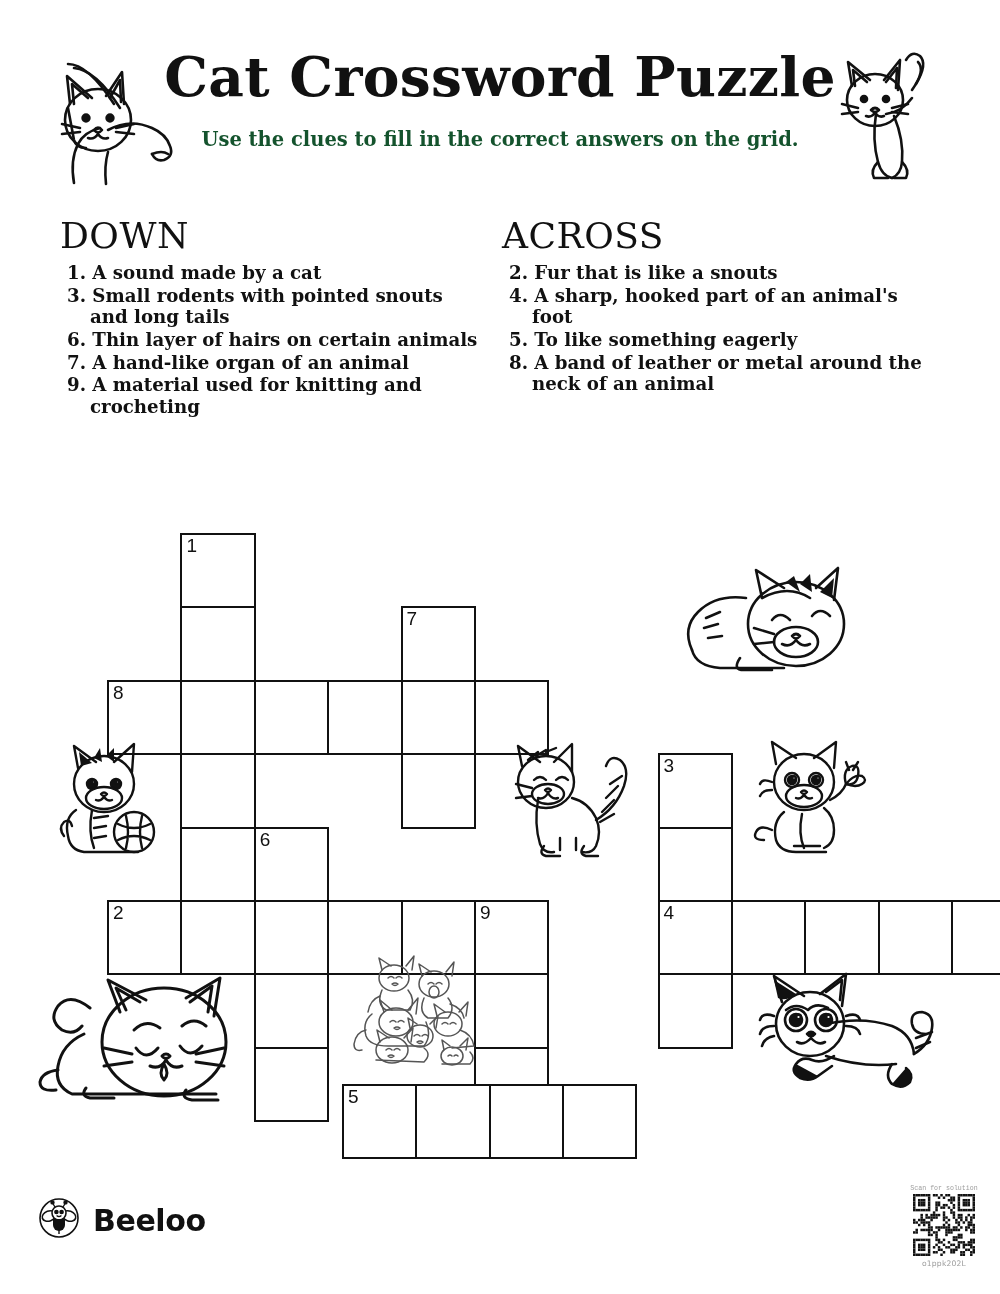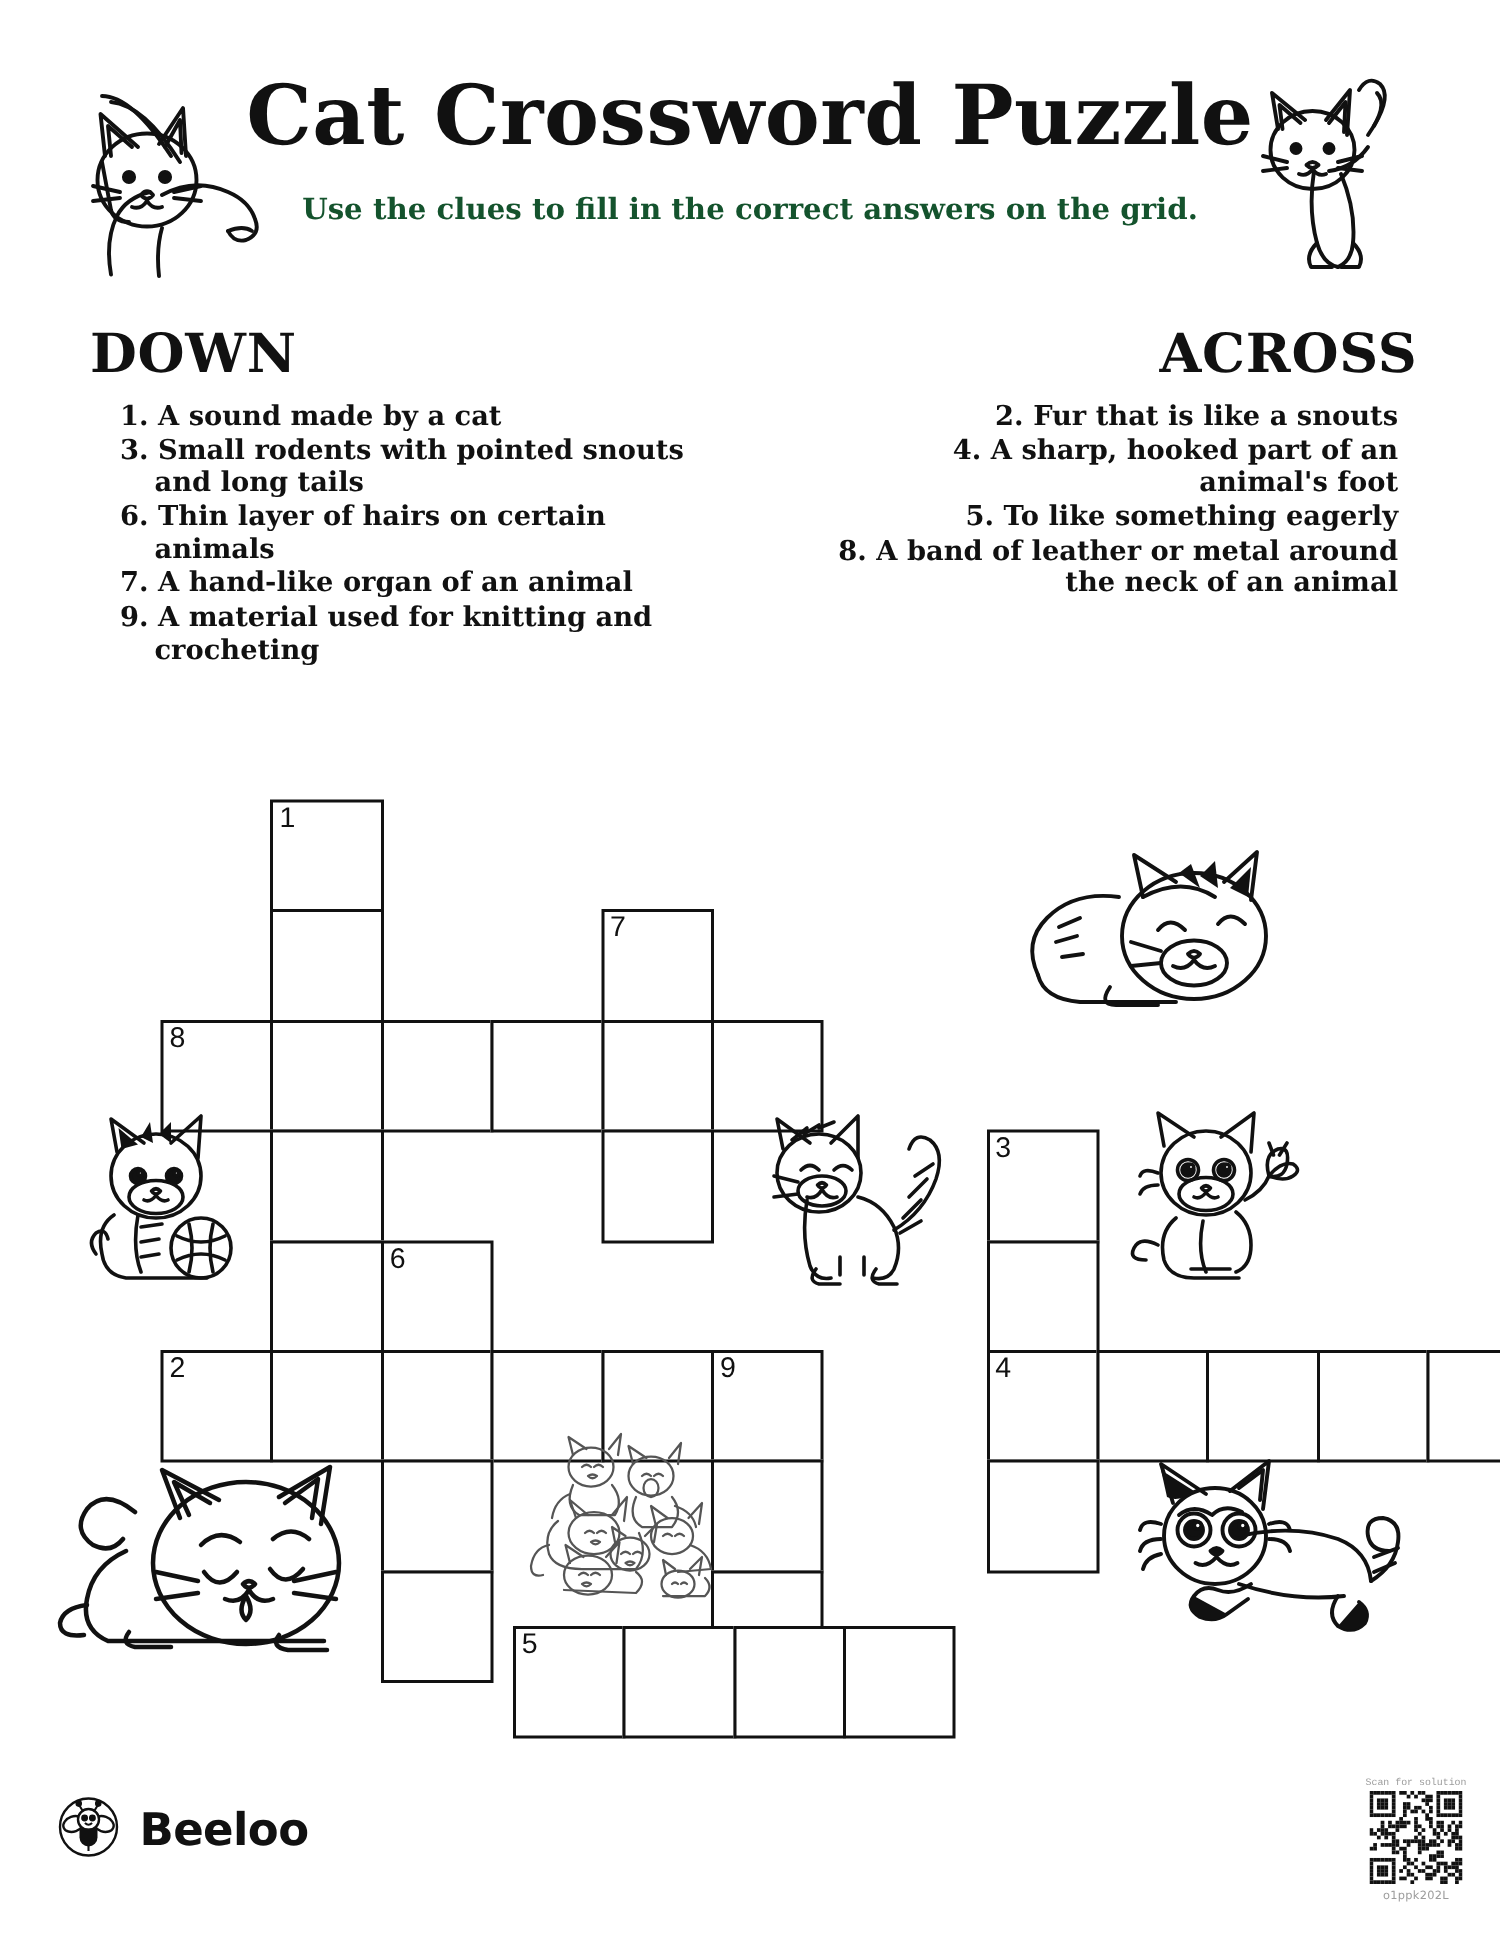--- a/index.html
+++ b/index.html
@@ -17,26 +17,26 @@
   }
   #subtitle{
     font-family:"DejaVu Serif",serif;font-weight:700;
     font-size:19.5px;margin:22px 0 0 0;color:#14532d;
   }
 
   
   #clues{position:absolute;left:0;top:218px;width:1000px;height:275px;}
   .clue-col{position:absolute;top:0;}
   #col-down{left:60px;width:420px;}
-  #col-across{left:525px;width:420px;text-align:right;}
+  #col-across{left:502px;width:420px;}
   .clue-head{
-    font-family:"DejaVu Serif",serif;font-weight:700;
+    font-family:"DejaVu Serif",serif;font-weight:400;
     font-size:36px;line-height:1;margin:0 0 8px 0;letter-spacing:.5px;
   }
-  ul.clue-list{list-style:none;margin:13px;padding:0;}
+  ul.clue-list{list-style:none;margin:0;padding:0;}
   ul.clue-list li{
     font-family:"DejaVu Serif",serif;font-weight:700;
     font-size:18.2px;line-height:1.19;
     padding-left:30px;text-indent:-23px;margin-bottom:1px;
   }
 
   
   #grid{position:absolute;left:0;top:0;width:1000px;height:1294px;}
   .cell{
     position:absolute;box-sizing:border-box;

